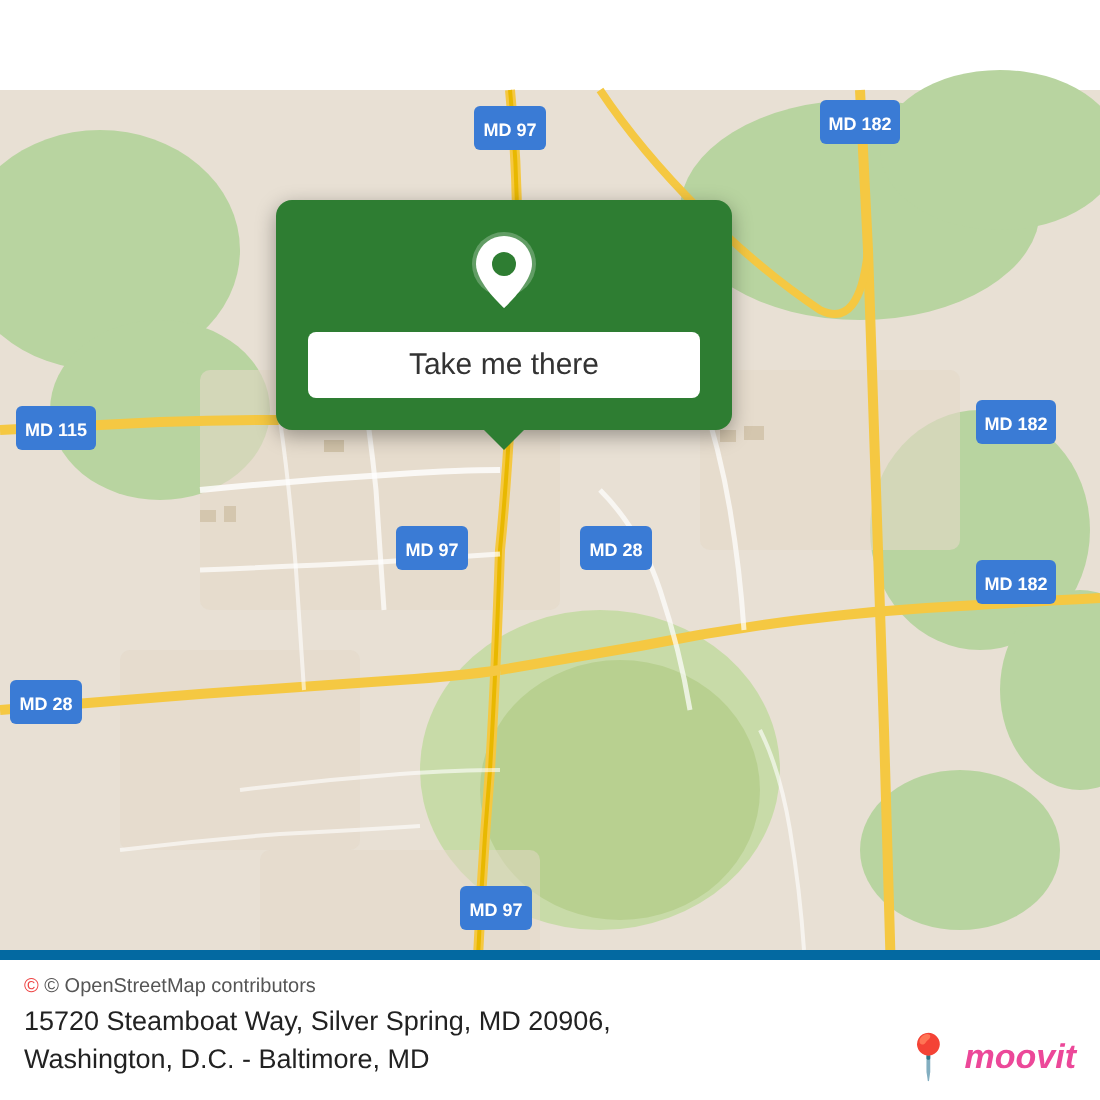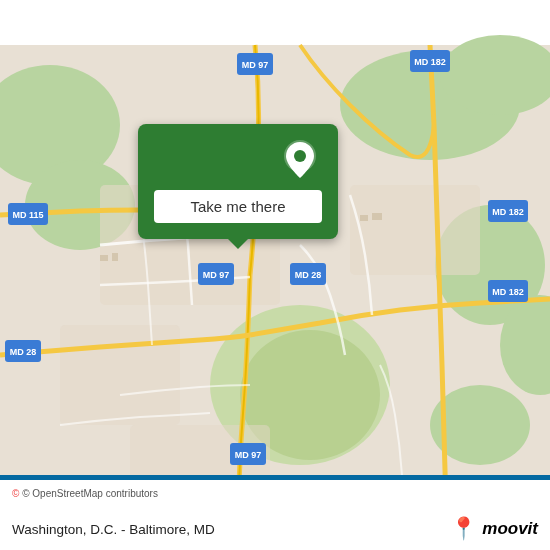--- a/index.html
+++ b/index.html
@@ -25,30 +25,29 @@
       left: 0;
       width: 100%;
       height: 100%;
     }
 
     
     #popup {
       position: absolute;
       top: 100px;
       left: 138px;
-      width: 200px;
+      width: 228px;
       background: #2e7d32;
       border-radius: 8px;
       padding: 14px 16px 16px;
       display: flex;
       flex-direction: column;
-      align-items: flex-end;
+      align-items: center;
       z-index: 10;
       box-shadow: 0 3px 10px rgba(0,0,0,0.35);
-      margin-top: 24px;
     }
 
     #popup::after {
       content: '';
       position: absolute;
       bottom: -10px;
       left: 50%;
       transform: translateX(-50%);
       border-left: 10px solid transparent;
       border-right: 10px solid transparent;
@@ -215,23 +214,23 @@
     </svg>
     <button id="take-me-there-btn">Take me there</button>
   </div>
 
   <div id="bottom-bar">
     <div id="osm-attribution">
       <span style="color:#e44;">©</span> <span>© OpenStreetMap contributors</span>
     </div>
     <div style="display:flex; justify-content:space-between; align-items:flex-end;">
       <div id="address-text">
-        <br>
+        <span>15720 Steamboat Way, Silver Spring, MD 20906,</span><br>
         <span>Washington, D.C. - Baltimore, MD</span>
       </div>
       <div id="moovit-logo">
         <span id="moovit-pin" style="color:#e53935; font-size:22px;">📍</span>
-        <span id="moovit-text" style="font-size:17px; font-weight:bold; color:#000000; font-style:italic;">moovit</span>
+        <span id="moovit-text" style="font-size:17px; font-weight:bold; color:#ec4899; font-style:italic;">moovit</span>
       </div>
     </div>
   </div>
 
 </div>
 
 </body></html>

